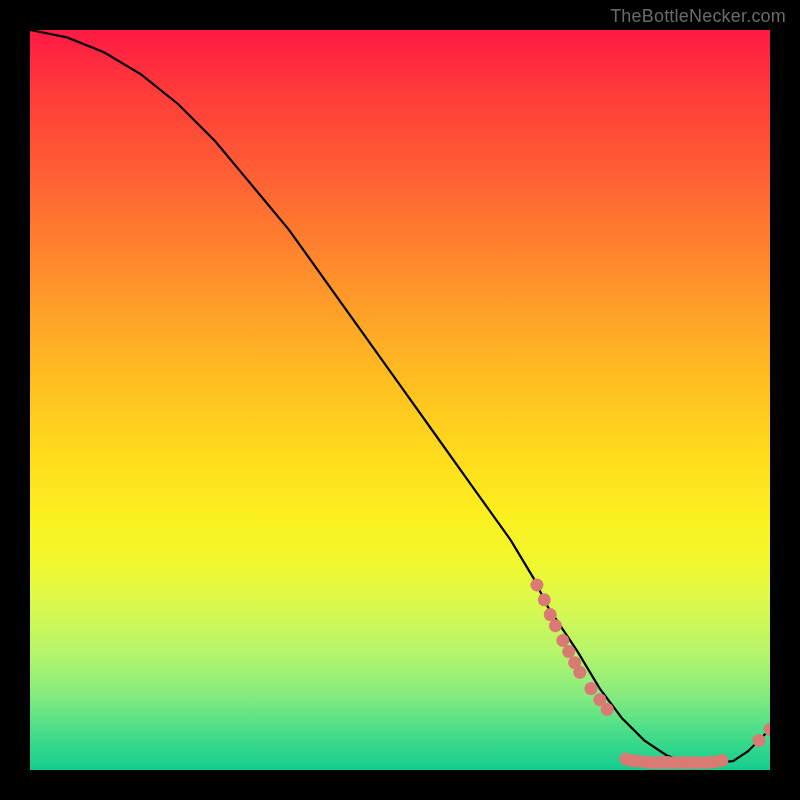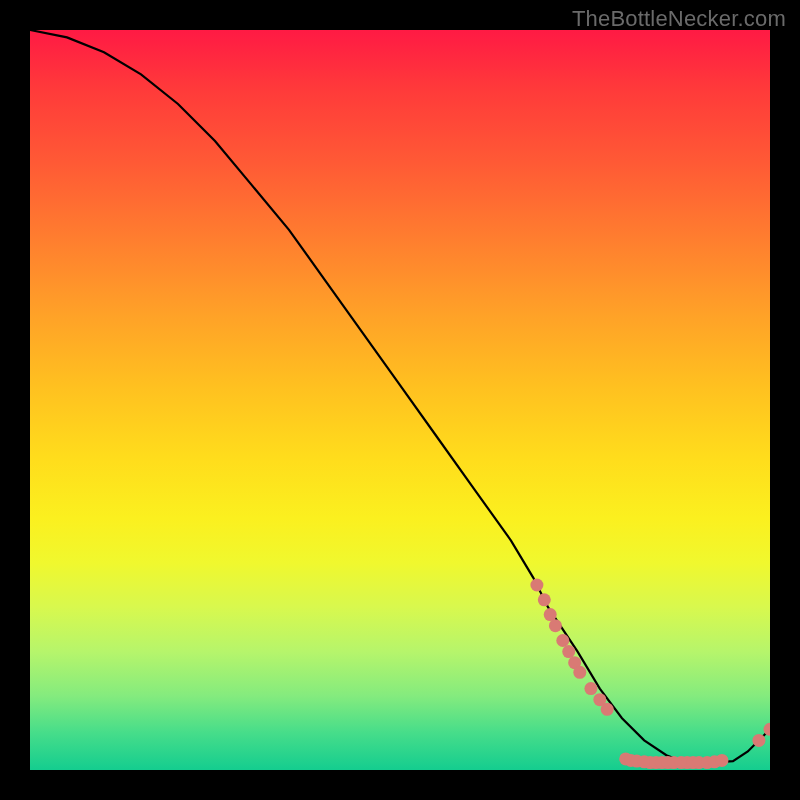--- a/index.html
+++ b/index.html
@@ -53,21 +53,21 @@
     left: 0;
     top: 0;
     width: 100%;
     height: 100%;
   }
   .watermark {
     position: absolute;
     top: 6px;
     right: 14px;
     color: #6a6a6a;
-    font-size: 22px;
+    font-size: 18px;
     letter-spacing: 0.2px;
     font-weight: 400;
   }
 </style>
 </head>
 <body>
 
 <div class="stage">
   <div class="plot">
     <div class="gradient"></div>

